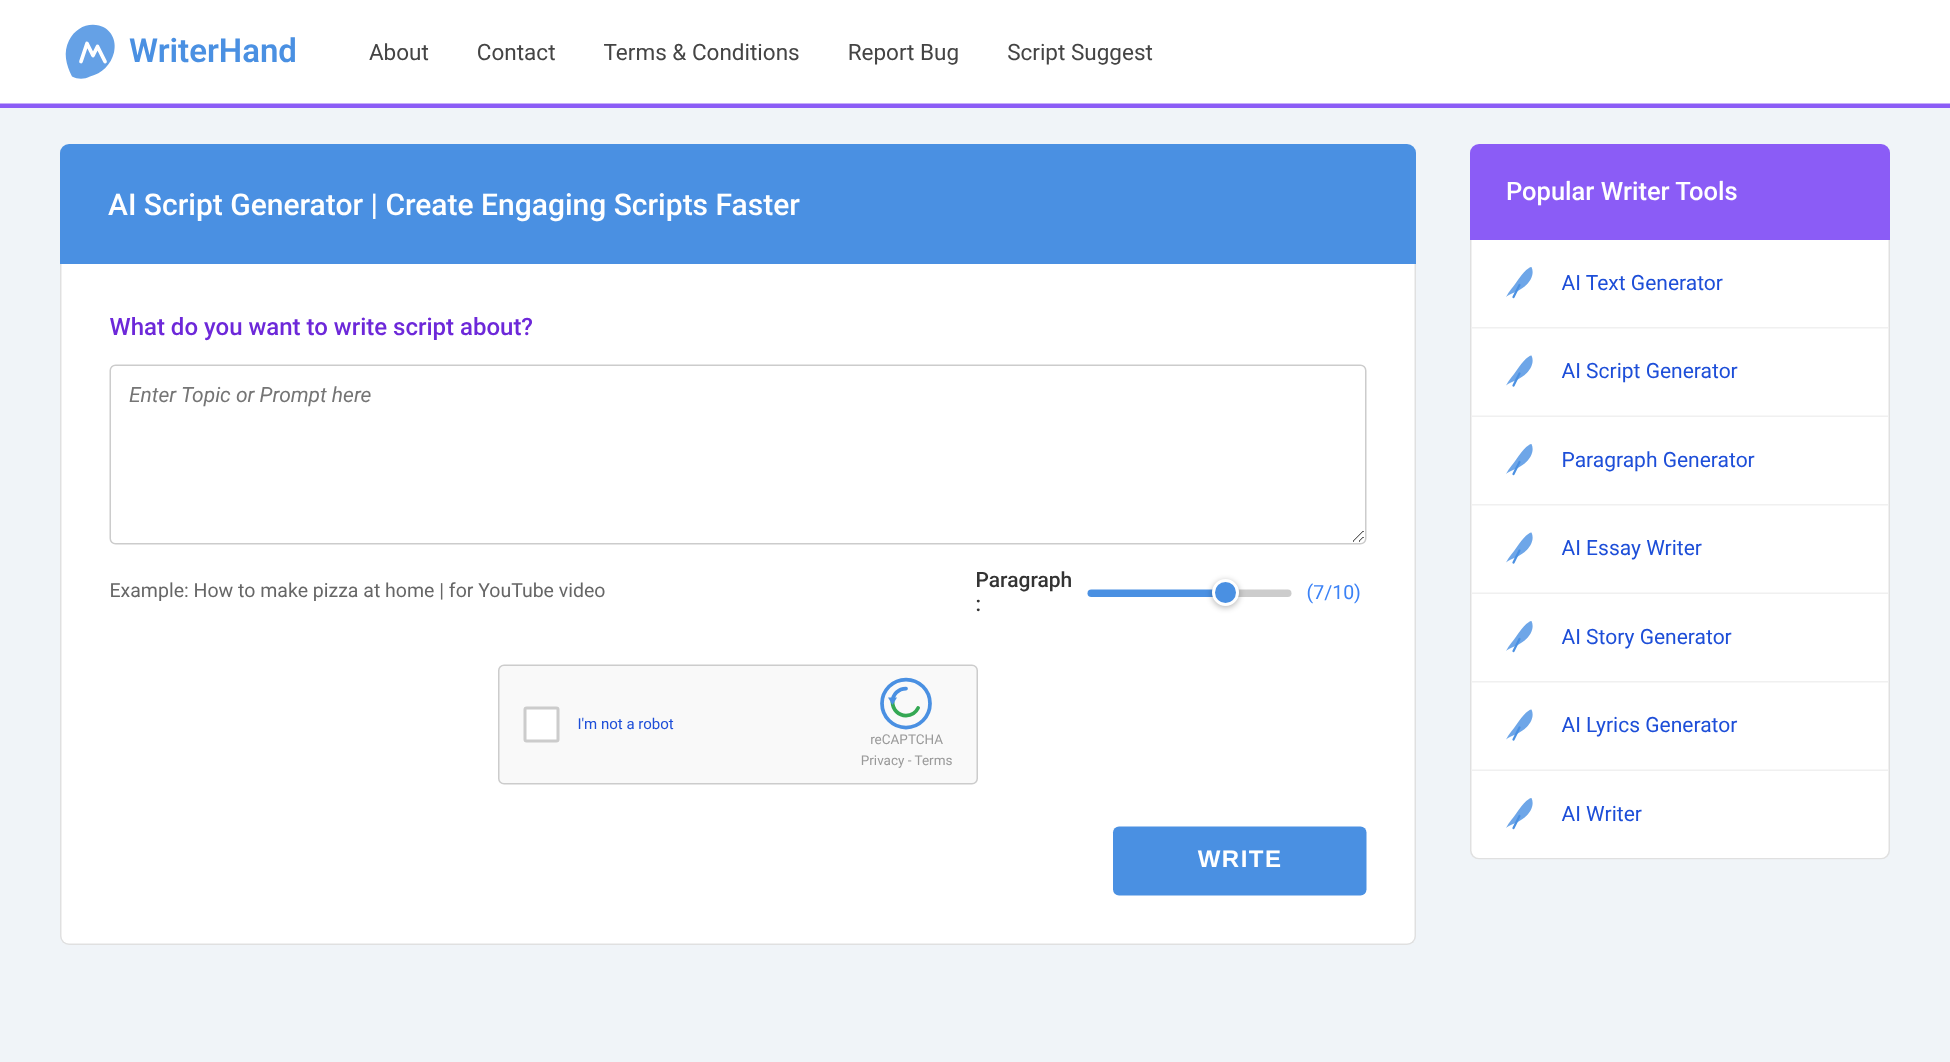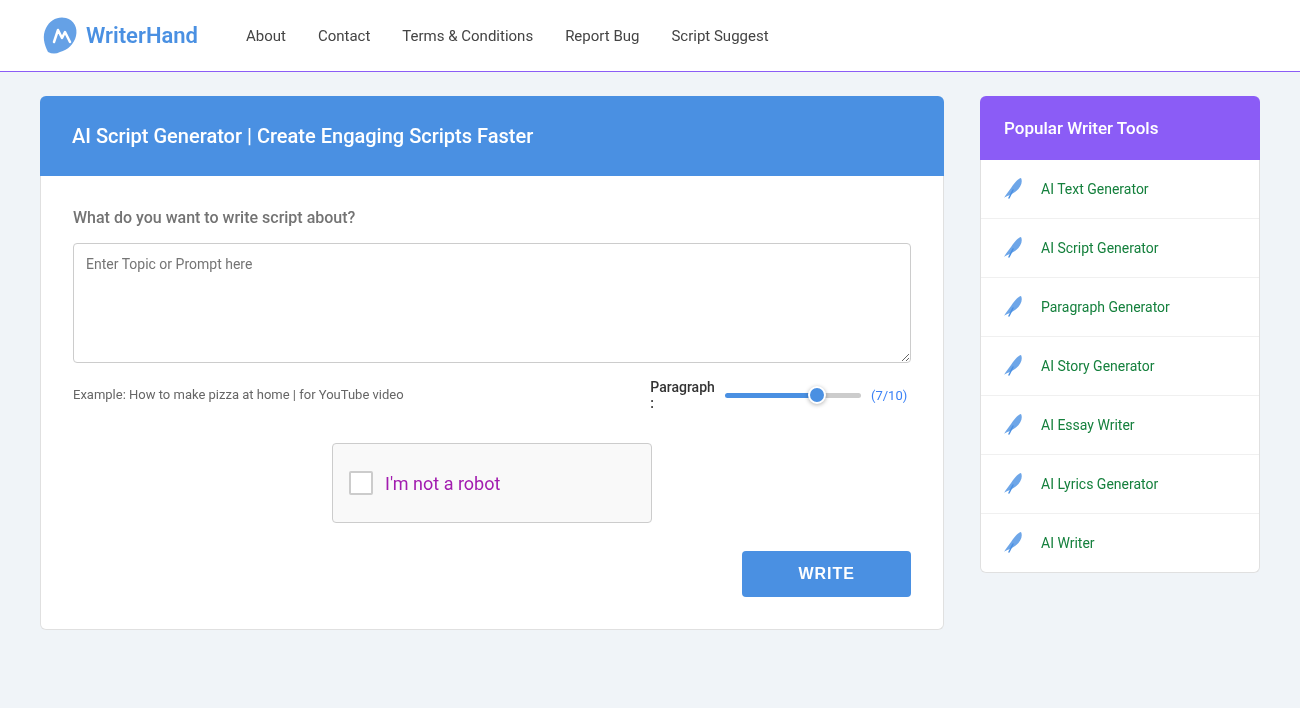--- a/index.html
+++ b/index.html
@@ -4,21 +4,21 @@
   <style>
     * { box-sizing: border-box; margin: 0; padding: 0; }
     body {
       font-family: -apple-system, BlinkMacSystemFont, 'Segoe UI', Roboto, sans-serif;
       background: #f0f4f8;
       color: #333;
     }
     
     .header {
       background: #fff;
-      border-bottom: 1px solid #8b5cf6;
+      border-bottom: 3px solid #8b5cf6;
       display: flex;
       align-items: center;
       padding: 0 40px;
       height: 72px;
     }
     .logo {
       display: flex;
       align-items: center;
       margin-right: 48px;
       text-decoration: none;
@@ -74,33 +74,34 @@
       background: #fff;
       border: 1px solid #e0e0e0;
       border-top: none;
       padding: 32px;
       border-radius: 0 0 6px 6px;
     }
     .form-question {
       font-size: 16px;
       font-weight: 500;
       margin-bottom: 16px;
-      color: #737373;
+      color: #6d28d9;
     }
     .topic-textarea {
       width: 100%;
       height: 120px;
       border: 1px solid #ccc;
       border-radius: 4px;
       padding: 12px;
       font-size: 14px;
       color: #999;
       resize: vertical;
       outline: none;
       font-family: inherit;
+      font-style: italic;
     }
     .form-meta {
       display: flex;
       justify-content: space-between;
       align-items: center;
       margin-top: 12px;
       margin-bottom: 32px;
     }
     .example-text {
       font-size: 13px;
@@ -156,22 +157,22 @@
     }
     .captcha-checkbox {
       width: 24px;
       height: 24px;
       border: 2px solid #ccc;
       border-radius: 2px;
       background: #fff;
       flex-shrink: 0;
     }
     .captcha-label {
-      font-size: 18px;
-      color: #a21caf;
+      font-size: 10px;
+      color: #1d4ed8;
       flex: 1;
     }
     .captcha-logo {
       display: flex;
       flex-direction: column;
       align-items: center;
       gap: 2px;
     }
     .captcha-recaptcha {
       width: 36px;
@@ -230,21 +231,21 @@
     }
     .sidebar-item:last-child { border-bottom: none; }
     .sidebar-icon {
       width: 26px;
       height: 26px;
       margin-right: 14px;
       flex-shrink: 0;
     }
     .sidebar-item-label {
       font-size: 14px;
-      color: #15803d;
+      color: #1d4ed8;
     }
   </style>
 </head>
 <body>
 
 <header class="header">
   <a class="logo" href="#">
     <svg class="logo-icon" viewBox="0 0 38 44" fill="none" xmlns="http://www.w3.org/2000/svg">
       <path d="M8 38 C4 30 2 22 6 14 C10 6 18 2 26 4 C34 6 38 14 36 22 C34 30 28 36 20 38 C16 40 12 40 8 38Z" fill="#4a90e2" opacity="0.85"></path>
       <path d="M14 28 L18 16 L22 24 L25 18 L30 28" stroke="white" stroke-width="2.5" stroke-linecap="round" stroke-linejoin="round" fill="none"></path>
@@ -275,20 +276,30 @@
         <div class="creativity-control">
           <span class="creativity-label">Paragraph :</span>
           <input type="range" min="0" max="10" value="7" class="creativity-slider" style="">
           <span class="creativity-value">(7/10)</span>
         </div>
       </div>
       <div class="captcha-area">
         <div class="captcha-box">
           <div class="captcha-checkbox"></div>
           <span class="captcha-label">I'm not a robot</span>
+          <div class="captcha-logo">
+            <svg class="captcha-recaptcha" viewBox="0 0 36 36">
+              <circle cx="18" cy="18" r="16" fill="none" stroke="#4a90e2" stroke-width="2.5"></circle>
+              <path d="M18 8 C13 8 9 12 9 17" stroke="#4a90e2" stroke-width="2.5" stroke-linecap="round" fill="none"></path>
+              <path d="M9 17 C9 22 13 26 18 26 C23 26 27 22 27 17 C27 12 23 8 18 8" stroke="#34a853" stroke-width="2.5" stroke-linecap="round" fill="none" stroke-dasharray="24 40"></path>
+              <polygon points="6,14 9,19 12,14" fill="#4a90e2"></polygon>
+            </svg>
+            <span class="captcha-brand">reCAPTCHA</span>
+            <span class="captcha-brand">Privacy - Terms</span>
+          </div>
         </div>
       </div>
       <div class="write-btn-container">
         <button class="write-btn">WRITE</button>
       </div>
     </div>
   </div>
 
   <div class="right-panel">
     <div class="sidebar-header">Popular Writer Tools</div>
@@ -316,29 +327,29 @@
           <path d="M12 14 L8 22" stroke="#4a90e2" stroke-width="1.5" stroke-linecap="round"></path>
         </svg>
         <span class="sidebar-item-label">Paragraph Generator</span>
       </a>
 
       <a class="sidebar-item" href="#">
         <svg class="sidebar-icon" viewBox="0 0 26 26">
           <path d="M20 2 C22 6 20 12 14 16 C10 19 5 20 3 22 C5 18 8 15 10 12 C14 6 18 2 20 2Z" fill="#4a90e2" opacity="0.8"></path>
           <path d="M12 14 L8 22" stroke="#4a90e2" stroke-width="1.5" stroke-linecap="round"></path>
         </svg>
+        <span class="sidebar-item-label">AI Essay Writer</span>
+      </a>
+
+      <a class="sidebar-item" href="#">
+        <svg class="sidebar-icon" viewBox="0 0 26 26">
+          <path d="M20 2 C22 6 20 12 14 16 C10 19 5 20 3 22 C5 18 8 15 10 12 C14 6 18 2 20 2Z" fill="#4a90e2" opacity="0.8"></path>
+          <path d="M12 14 L8 22" stroke="#4a90e2" stroke-width="1.5" stroke-linecap="round"></path>
+        </svg>
         <span class="sidebar-item-label">AI Story Generator</span>
-      </a>
-
-      <a class="sidebar-item" href="#">
-        <svg class="sidebar-icon" viewBox="0 0 26 26">
-          <path d="M20 2 C22 6 20 12 14 16 C10 19 5 20 3 22 C5 18 8 15 10 12 C14 6 18 2 20 2Z" fill="#4a90e2" opacity="0.8"></path>
-          <path d="M12 14 L8 22" stroke="#4a90e2" stroke-width="1.5" stroke-linecap="round"></path>
-        </svg>
-        <span class="sidebar-item-label">AI Essay Writer</span>
       </a>
 
       <a class="sidebar-item" href="#">
         <svg class="sidebar-icon" viewBox="0 0 26 26">
           <path d="M20 2 C22 6 20 12 14 16 C10 19 5 20 3 22 C5 18 8 15 10 12 C14 6 18 2 20 2Z" fill="#4a90e2" opacity="0.8"></path>
           <path d="M12 14 L8 22" stroke="#4a90e2" stroke-width="1.5" stroke-linecap="round"></path>
         </svg>
         <span class="sidebar-item-label">AI Lyrics Generator</span>
       </a>
 

